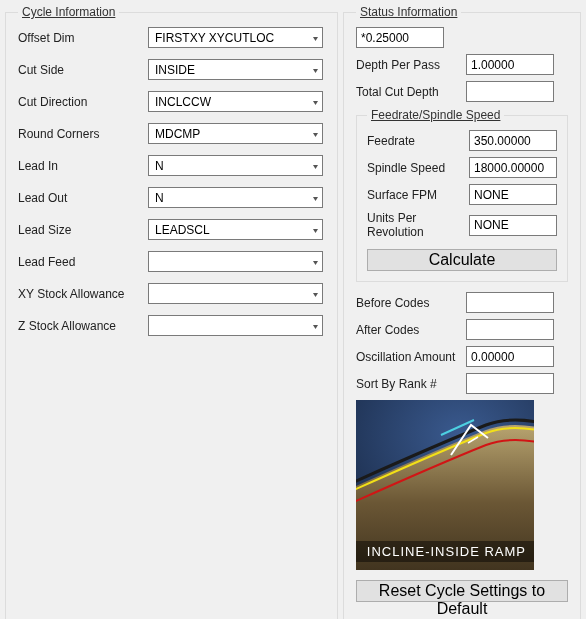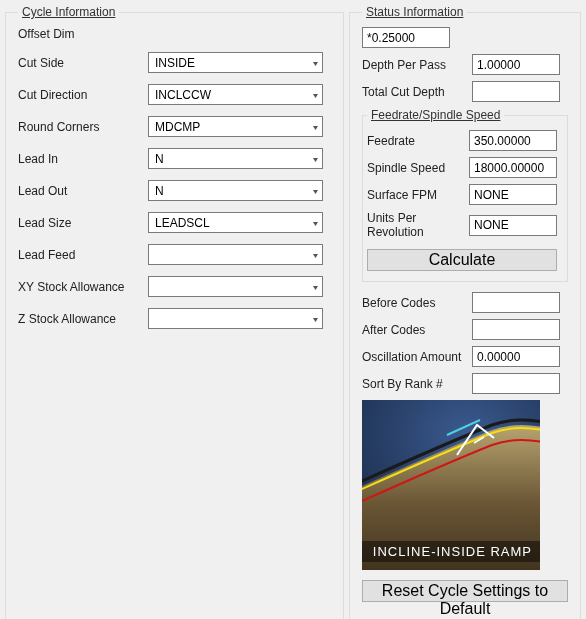--- a/index.html
+++ b/index.html
@@ -87,21 +87,21 @@
     background: #e1e1e1;
     border: 1px solid #adadad;
     font-family: inherit;
     font-size: 16px;
     cursor: pointer;
     margin-top: 4px;
   }
   .sub-fs {
     margin-top: 6px;
     margin-bottom: 10px;
-    padding: 8px 10px 10px 4px;
+    padding: 8px 10px 10px 10px;
   }
   .image-block {
     width: 178px;
     height: 170px;
     margin: 6px 0;
     position: relative;
     overflow: hidden;
   }
   .caption-strip {
     position: absolute;
@@ -120,20 +120,23 @@
 </head>
 <body>
 
 <div class="container">
 
   <fieldset class="col-left">
     <legend>Cycle Information</legend>
 
     <div class="field-row">
       <span class="label">Offset Dim</span>
+      <div class="select">
+          <span>FIRSTXY XYCUTLOC</span>
+        </div>
     </div>
     <div class="field-row">
       <span class="label">Cut Side</span>
       <div class="select">
           <span>INSIDE</span>
         </div>
     </div>
     <div class="field-row">
       <span class="label">Cut Direction</span>
       <div class="select">

